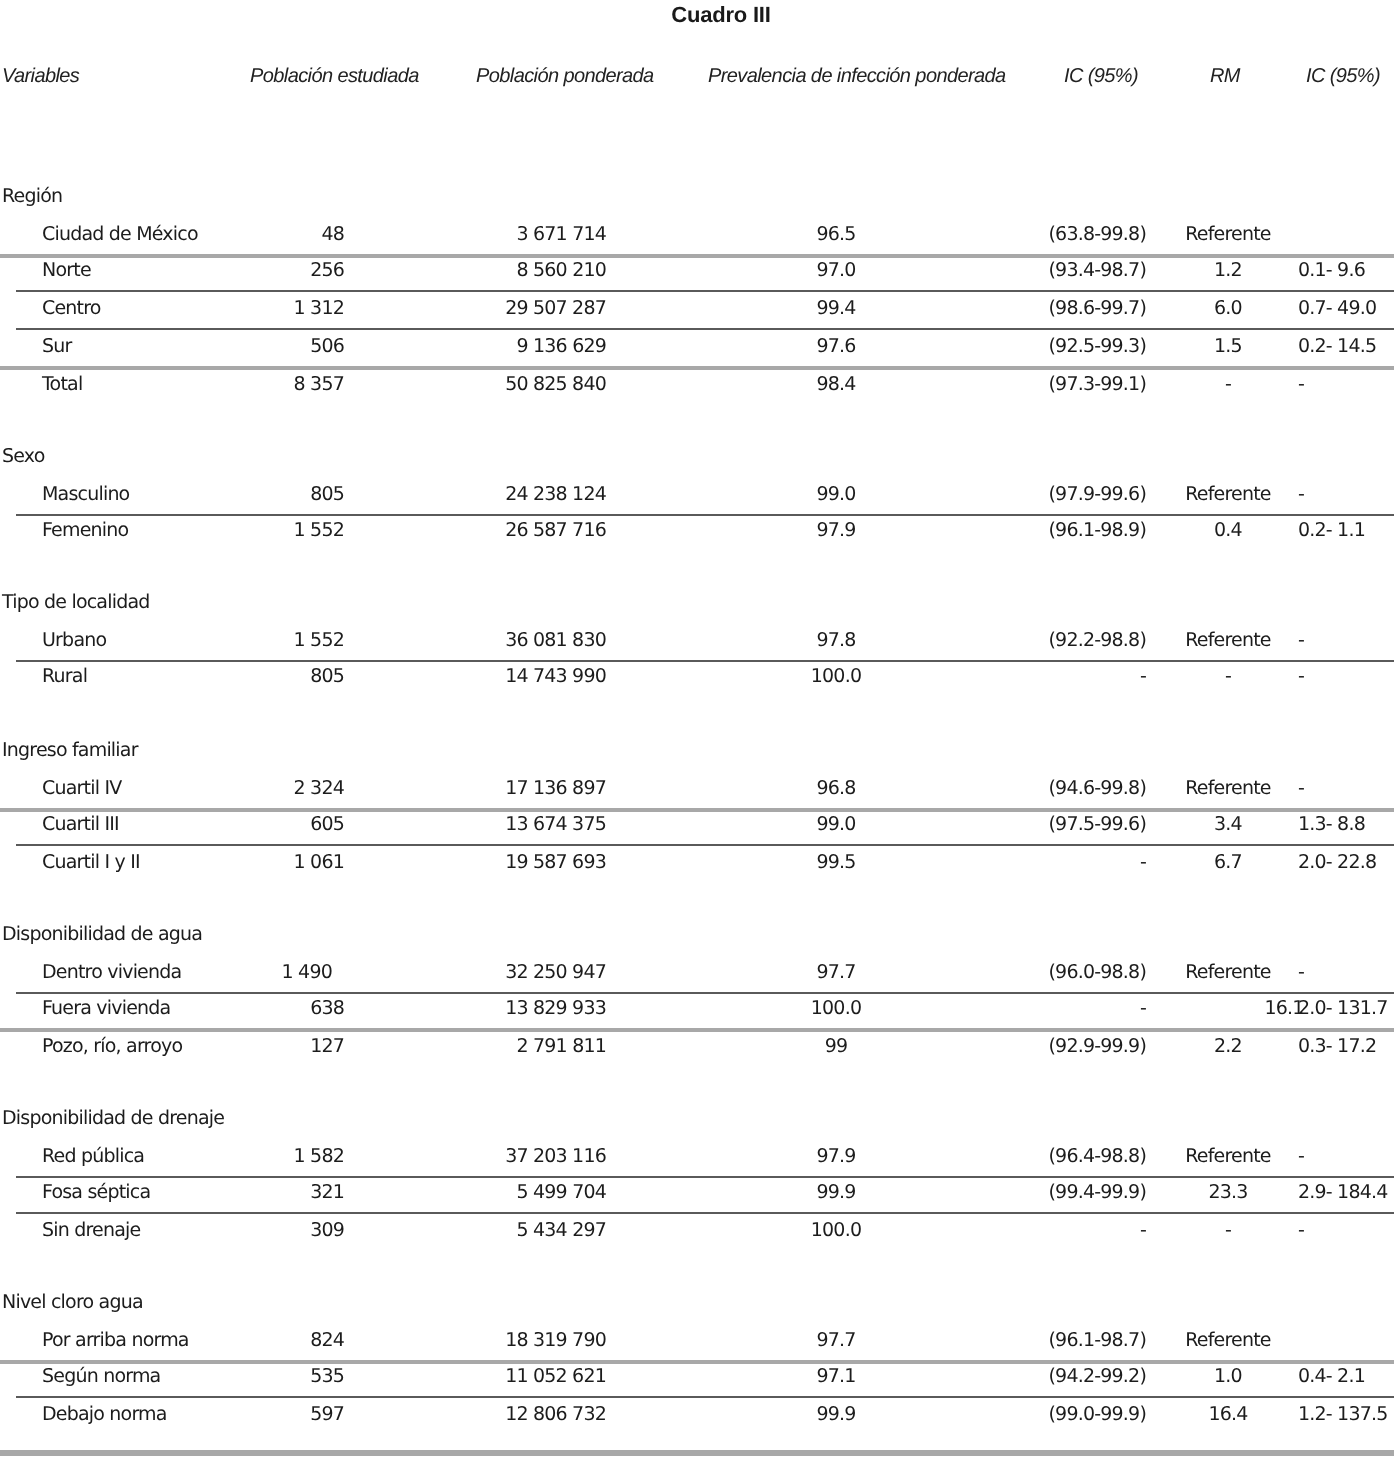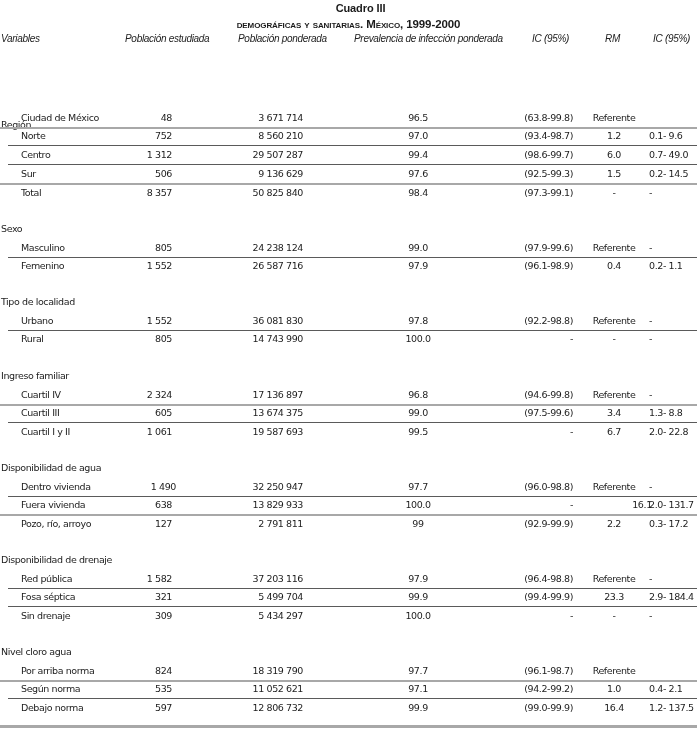--- a/index.html
+++ b/index.html
@@ -22,48 +22,47 @@
   .hl { position: absolute; left: 0; width: 697px; }
   .hl.light { height: 2px; background: #a8a8a8; }
   .hl.dark { height: 1px; background: #5a5a5a; left: 8px; width: 689px; }
   .hl.bottom { height: 3px; background: #a8a8a8; left: 0; width: 697px; }
 </style>
 </head>
 <body>
 
 <div class="title-block">
   <div class="cuadro">Cuadro III</div>
-  <div class="title">demográficas y sanitarias. México, 1999-2000</div>
 </div>
 
 <div>
   <div class="colhead" style="left:1px;">Variables</div>
   <div class="colhead" style="left:125px;">Población estudiada</div>
   <div class="colhead" style="left:238px;">Población ponderada</div>
   <div class="colhead" style="left:354px;">Prevalencia de infección ponderada</div>
   <div class="colhead" style="left:532px;">IC (95%)</div>
   <div class="colhead" style="left:605px;">RM</div>
   <div class="colhead" style="left:653px;">IC (95%)</div>
 </div>
 
 <div id="table-body">
-    <div class="cell sec" style="top: 92px; margin-top: 26px;">Región</div>
+    <div class="cell sec" style="top: 92px;">Región</div>
     <div>
       <div class="cell lab" style="top: 110.7px;">Ciudad de México</div>
       <div class="cell r" style="left: 120px; width: 52px; top: 110.7px;">48</div>
       <div class="cell r" style="left: 220px; width: 83px; top: 110.7px;">3 671 714</div>
       <div class="cell c" style="left: 390px; width: 56px; top: 110.7px;">96.5</div>
       <div class="cell r" style="left: 500px; width: 73px; top: 110.7px;">(63.8-99.8)</div>
       <div class="cell c" style="left: 584px; width: 60px; top: 110.7px;">Referente</div>
       <div class="cell " style="left: 649px; top: 110.7px;"></div>
     </div>
     <div class="hl light" style="top: 126.7px;"></div>
     <div>
       <div class="cell lab" style="top: 129.4px;">Norte</div>
-      <div class="cell r" style="left: 120px; width: 52px; top: 129.4px;">752</div>
+      <div class="cell r" style="left: 120px; width: 52px; top: 129.4px;">256</div>
       <div class="cell r" style="left: 220px; width: 83px; top: 129.4px;">8 560 210</div>
       <div class="cell c" style="left: 390px; width: 56px; top: 129.4px;">97.0</div>
       <div class="cell r" style="left: 500px; width: 73px; top: 129.4px;">(93.4-98.7)</div>
       <div class="cell c" style="left: 584px; width: 60px; top: 129.4px;">1.2</div>
       <div class="cell " style="left: 649px; top: 129.4px;">0.1- 9.6</div>
     </div>
     <div class="hl dark" style="top: 145.4px;"></div>
     <div>
       <div class="cell lab" style="top: 148.1px;">Centro</div>
       <div class="cell r" style="left: 120px; width: 52px; top: 148.1px;">1 312</div>
@@ -159,21 +158,21 @@
       <div class="cell r" style="left: 120px; width: 52px; top: 425.1px;">1 061</div>
       <div class="cell r" style="left: 220px; width: 83px; top: 425.1px;">19 587 693</div>
       <div class="cell c" style="left: 390px; width: 56px; top: 425.1px;">99.5</div>
       <div class="cell r" style="left: 500px; width: 73px; top: 425.1px;">-</div>
       <div class="cell c" style="left: 584px; width: 60px; top: 425.1px;">6.7</div>
       <div class="cell " style="left: 649px; top: 425.1px;">2.0- 22.8</div>
     </div>
     <div class="cell sec" style="top: 461px;">Disponibilidad de agua</div>
     <div>
       <div class="cell lab" style="top: 479.7px;">Dentro vivienda</div>
-      <div class="cell r" style="left: 124px; width: 52px; top: 479.7px;">1 490</div>
+      <div class="cell r" style="left: 114px; width: 52px; top: 479.7px;">1 490</div>
       <div class="cell r" style="left: 220px; width: 83px; top: 479.7px;">32 250 947</div>
       <div class="cell c" style="left: 390px; width: 56px; top: 479.7px;">97.7</div>
       <div class="cell r" style="left: 500px; width: 73px; top: 479.7px;">(96.0-98.8)</div>
       <div class="cell c" style="left: 584px; width: 60px; top: 479.7px;">Referente</div>
       <div class="cell " style="left: 649px; top: 479.7px;">-</div>
     </div>
     <div class="hl dark" style="top: 495.7px;"></div>
     <div>
       <div class="cell lab" style="top: 498.4px; text-align: right;">Fuera vivienda</div>
       <div class="cell r" style="left: 120px; width: 52px; top: 498.4px;">638</div>

